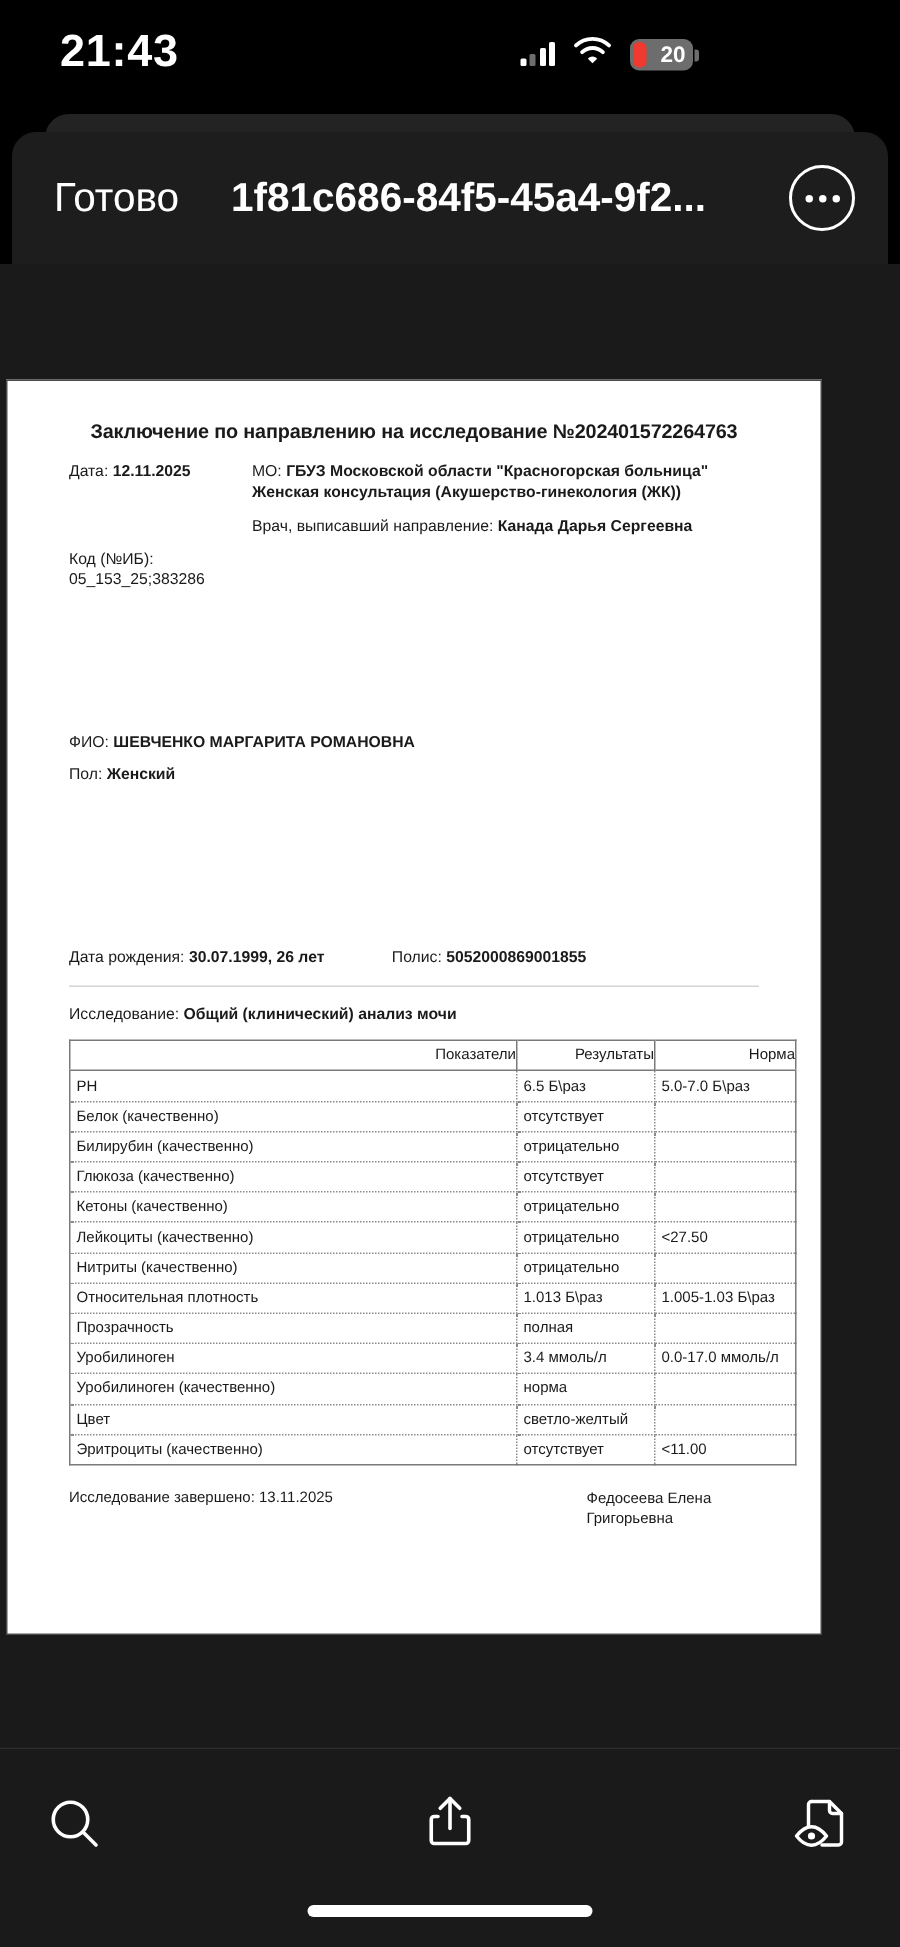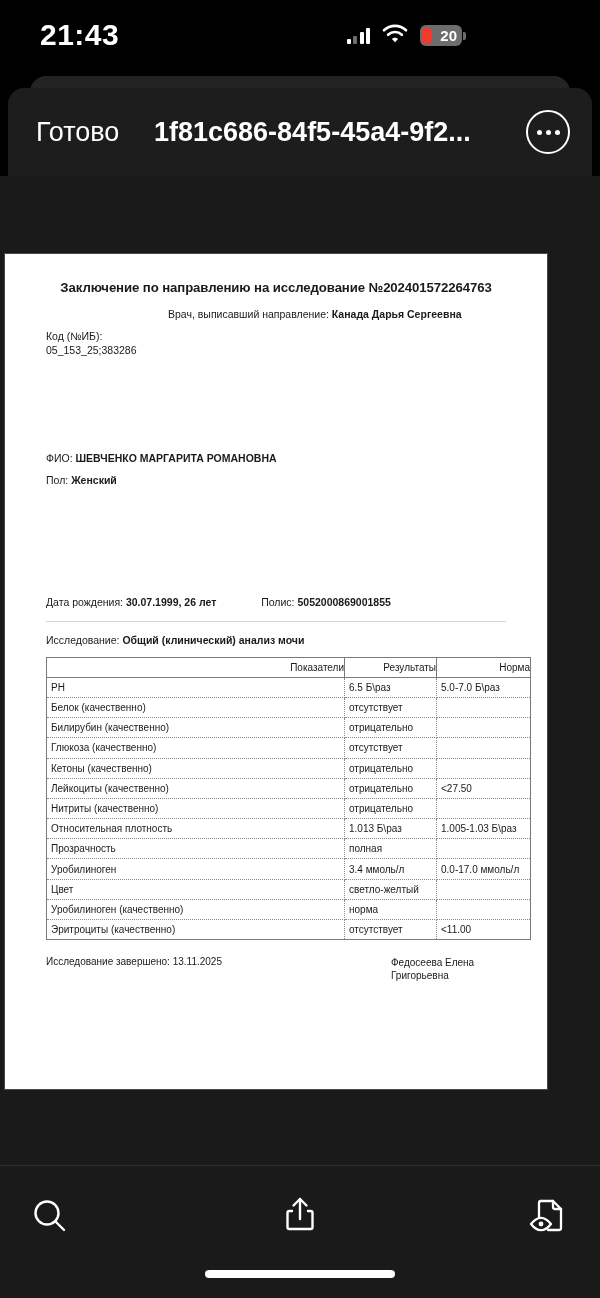--- a/index.html
+++ b/index.html
@@ -209,20 +209,30 @@
 
 <div class="backdrop"></div>
 
 <div class="page">
   <div class="doc">
 
     <div class="doc-title">Заключение по направлению на исследование №202401572264763</div>
 
     <div class="hdr">
 
+      <div class="hdr-row">
+        <div class="hdr-left">
+          <span>Дата:</span>
+          <b>12.11.2025</b>
+        </div>
+        <div class="hdr-right">
+          <span>МО:</span>
+          <b>ГБУЗ Московской области "Красногорская больница" Женская консультация (Акушерство-гинекология (ЖК))</b>
+        </div>
+      </div>
 
       <div class="hdr-row sp-top">
         <div class="hdr-left"></div>
         <div class="hdr-right">
           <span>Врач, выписавший направление:</span>
           <b>Канада Дарья Сергеевна</b>
         </div>
       </div>
 
       <div class="hdr-row sp-top2">
@@ -318,27 +328,27 @@
             <td>Прозрачность</td>
             <td>полная</td>
             <td></td>
           </tr>
           <tr>
             <td>Уробилиноген</td>
             <td>3.4 ммоль/л</td>
             <td>0.0-17.0 ммоль/л</td>
           </tr>
           <tr>
+            <td>Уробилиноген (качественно)</td>
+            <td>норма</td>
+            <td></td>
+          </tr>
+          <tr>
             <td>Цвет</td>
             <td>светло-желтый</td>
-            <td></td>
-          </tr>
-          <tr>
-            <td>Уробилиноген (качественно)</td>
-            <td>норма</td>
             <td></td>
           </tr>
           <tr>
             <td>Эритроциты (качественно)</td>
             <td>отсутствует</td>
             <td>&lt;11.00</td>
           </tr>
         </tbody>
     </table>
 

